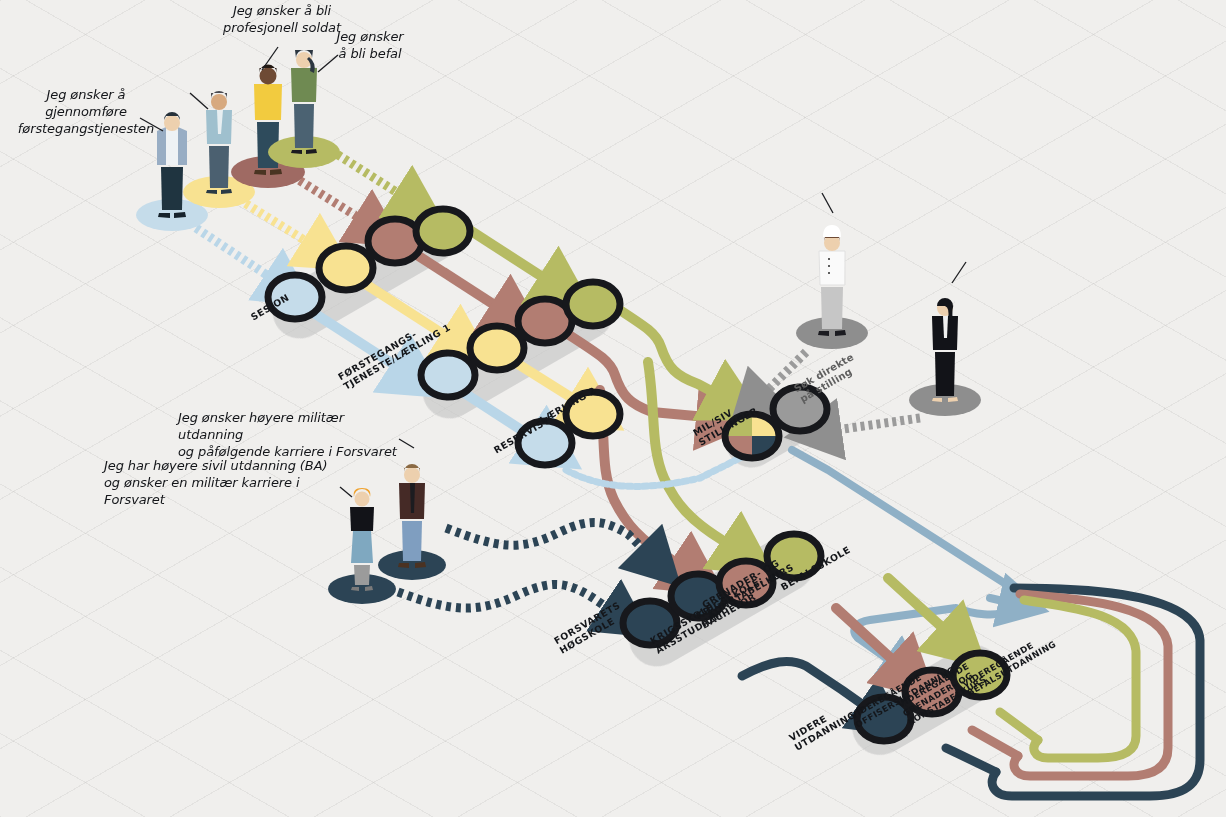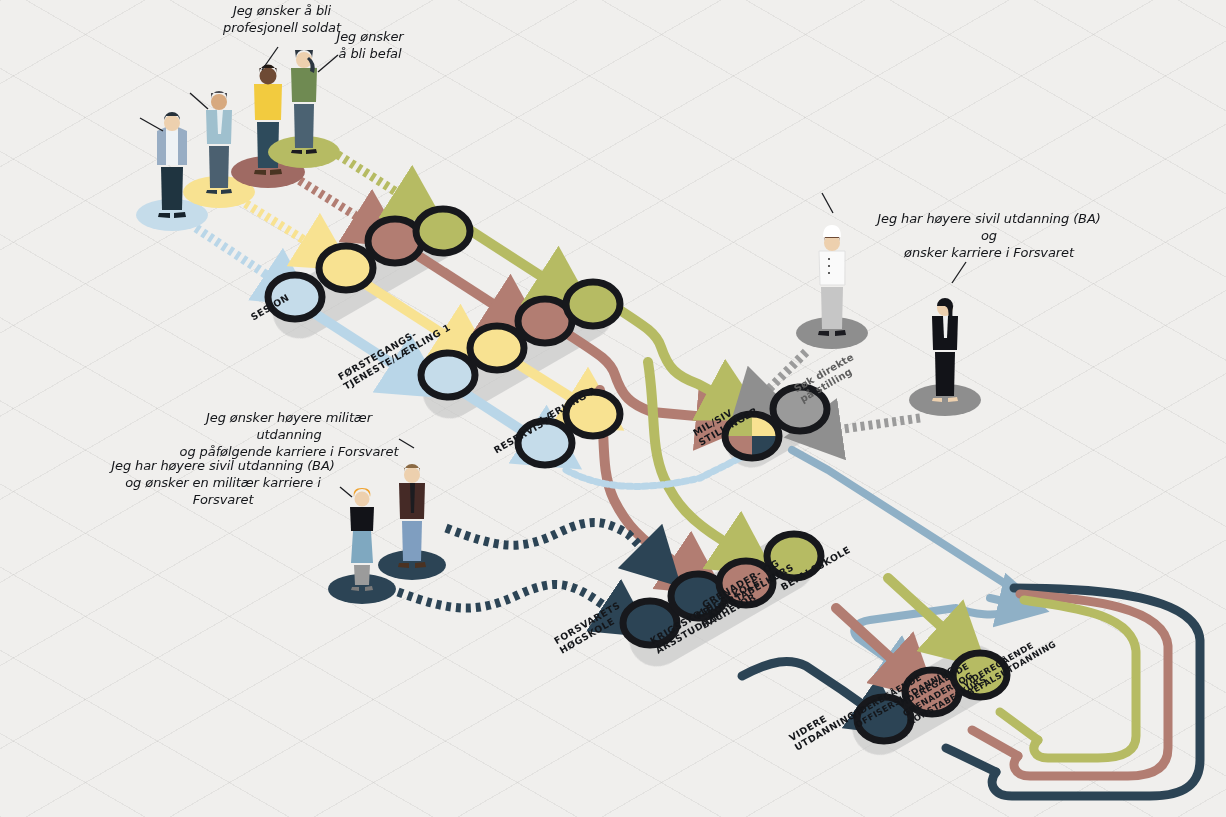--- a/index.html
+++ b/index.html
@@ -17,21 +17,21 @@
     position:absolute;
     font-family:"DejaVu Sans", sans-serif;
     font-style:italic;
     font-size:13px;
     line-height:1.32;
     color:#14161a;
     white-space:pre-line;
     letter-spacing:-0.1px;
   }
   .callout.ctr{text-align:center;}
-  .callout.rt{text-align:center;}
+  .callout.rt{text-align:left;}
 
   .station-label{
     position:absolute;
     font-family:"DejaVu Sans", sans-serif;
     font-weight:bold;
     font-size:9.4px;
     letter-spacing:0.55px;
     color:#14161a;
     white-space:pre-line;
     line-height:1.16;
@@ -365,31 +365,31 @@
       <line x1="190" y1="93" x2="208" y2="109"></line>
       <line x1="278" y1="47" x2="262" y2="70"></line>
       <line x1="338" y1="55" x2="318" y2="72"></line>
       <line x1="822" y1="193" x2="833" y2="213"></line>
       <line x1="966" y1="262" x2="952" y2="283"></line>
       <line x1="399" y1="439" x2="414" y2="448"></line>
       <line x1="340" y1="487" x2="352" y2="497"></line>
     </g>
   </svg>
 
+  <div class="callout ctr" style="left:6px;top:86px;width:160px;">Jeg ønsker å gjennomføre
+førstegangstjenesten</div>
 
 
   <div class="callout ctr" style="left:218px;top:2px;width:128px;">Jeg ønsker å bli
 profesjonell soldat</div>
 
   <div class="callout ctr" style="left:330px;top:28px;width:80px;">Jeg ønsker
 å bli befal</div>
 
 
-  <div class="callout ctr" style="left:870px;top:210px;width:238px;">Jeg har høyere sivil utdanning (BA) og
-ønsker karriere i Forsvaret</div>
 
   <div class="callout rt" style="left:178px;top:409px;width:222px;">Jeg ønsker høyere militær utdanning
 og påfølgende karriere i Forsvaret</div>
 
   <div class="callout rt" style="left:104px;top:457px;width:238px;">Jeg har høyere sivil utdanning (BA)
 og ønsker en militær karriere i Forsvaret</div>
 
   <div class="station-label" style="left:252px;top:313px;">SESJON</div>
 
   <div class="station-label" style="left:342px;top:372px;">FØRSTEGANGS-

